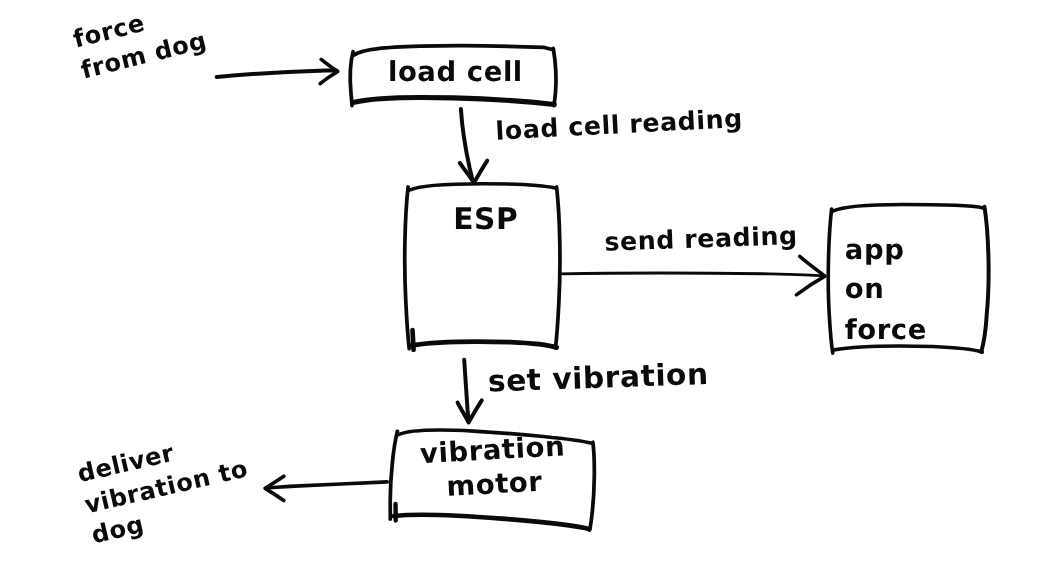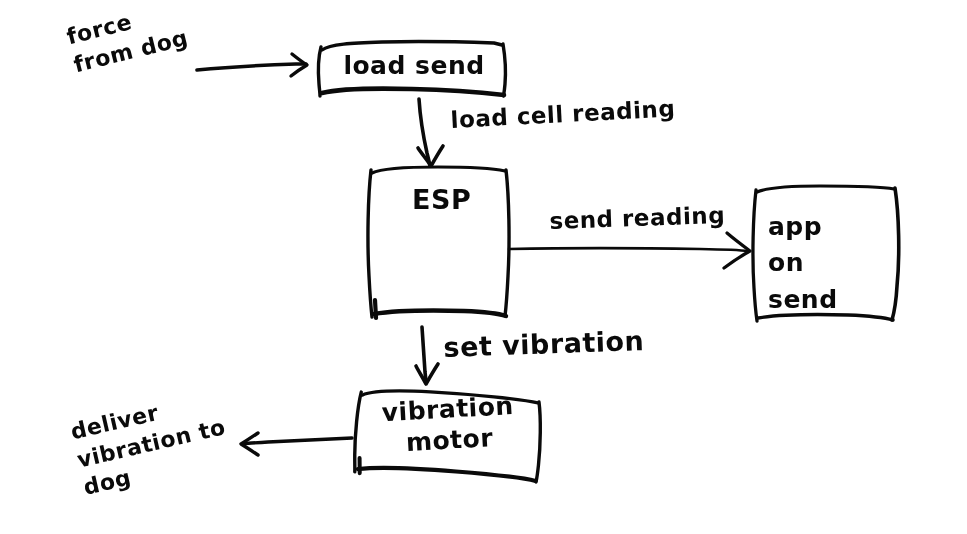--- a/index.html
+++ b/index.html
@@ -116,31 +116,31 @@
         <path d="M352 438 C 326 439, 294 441, 268 442 C 254 443, 247 443, 243 443.5" stroke-width="3.4"></path>
         <path d="M258 433 C 252 437, 246 441, 241 444 C 246 447, 252 451, 258 455" stroke-width="3.4"></path>
       </g>
 
     </g>
   </svg>
 
   <div class="ink-text outer-label" id="label-force">force
 from dog</div>
 
-  <div class="ink-text node-label" id="label-loadcell">load send</div>
+  <div class="ink-text node-label" id="label-loadcell">load cell</div>
 
   <div class="ink-text edge-label" id="label-lcreading">load cell reading</div>
 
   <div class="ink-text node-label" id="label-esp">ESP</div>
 
   <div class="ink-text edge-label" id="label-sendread">send reading</div>
 
   <div class="ink-text node-label" id="label-app">app
 on
-send</div>
+force</div>
 
   <div class="ink-text edge-label" id="label-setvib">set vibration</div>
 
   <div class="ink-text node-label" id="label-motor">vibration
 motor</div>
 
   <div class="ink-text outer-label" id="label-deliver">deliver
 vibration to
 dog</div>
 

